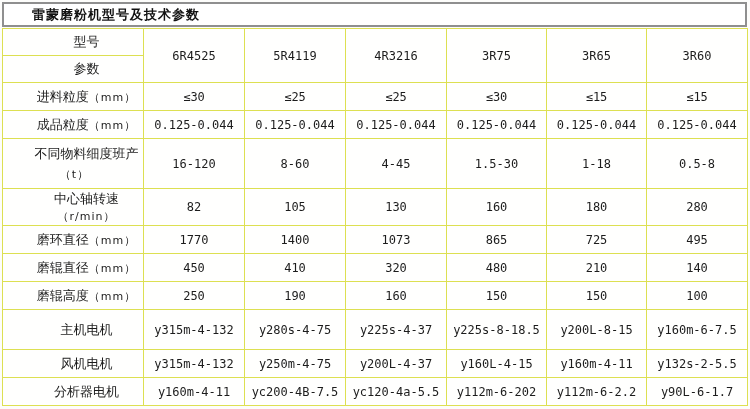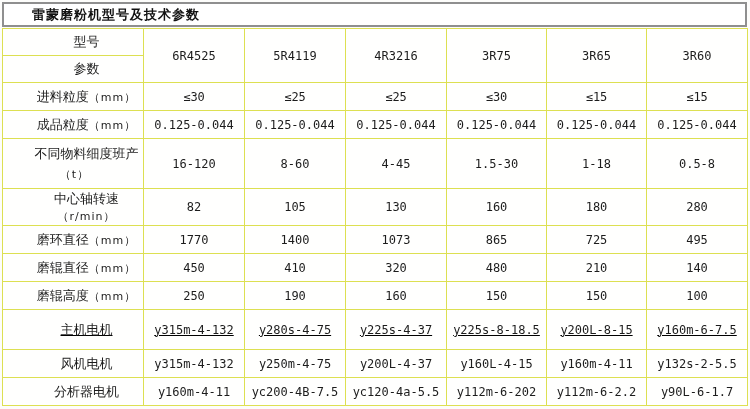--- a/index.html
+++ b/index.html
@@ -62,21 +62,21 @@
   .model-cell, .val-cell {
     text-align: center;
     vertical-align: middle;
     font-family: "DejaVu Sans Mono", "Liberation Mono", monospace;
     font-size: 12px;
   }
   tbody tr { height: 28px; }
   tbody tr:nth-child(1) { height: 27px; }
   tbody tr:nth-child(2) { height: 27px; }
   tbody tr:nth-child(5) { height: 50px; }   
-  tbody tr:nth-child(10) { height: 40px; text-decoration: underline; }  
+  tbody tr:nth-child(10) { height: 40px; }  
 </style>
 </head>
 <body>
 
 <div class="page">
   <div class="title-bar">
     <span>雷蒙磨粉机型号及技术参数</span>
   </div>
   <table class="spec">
     <colgroup>

